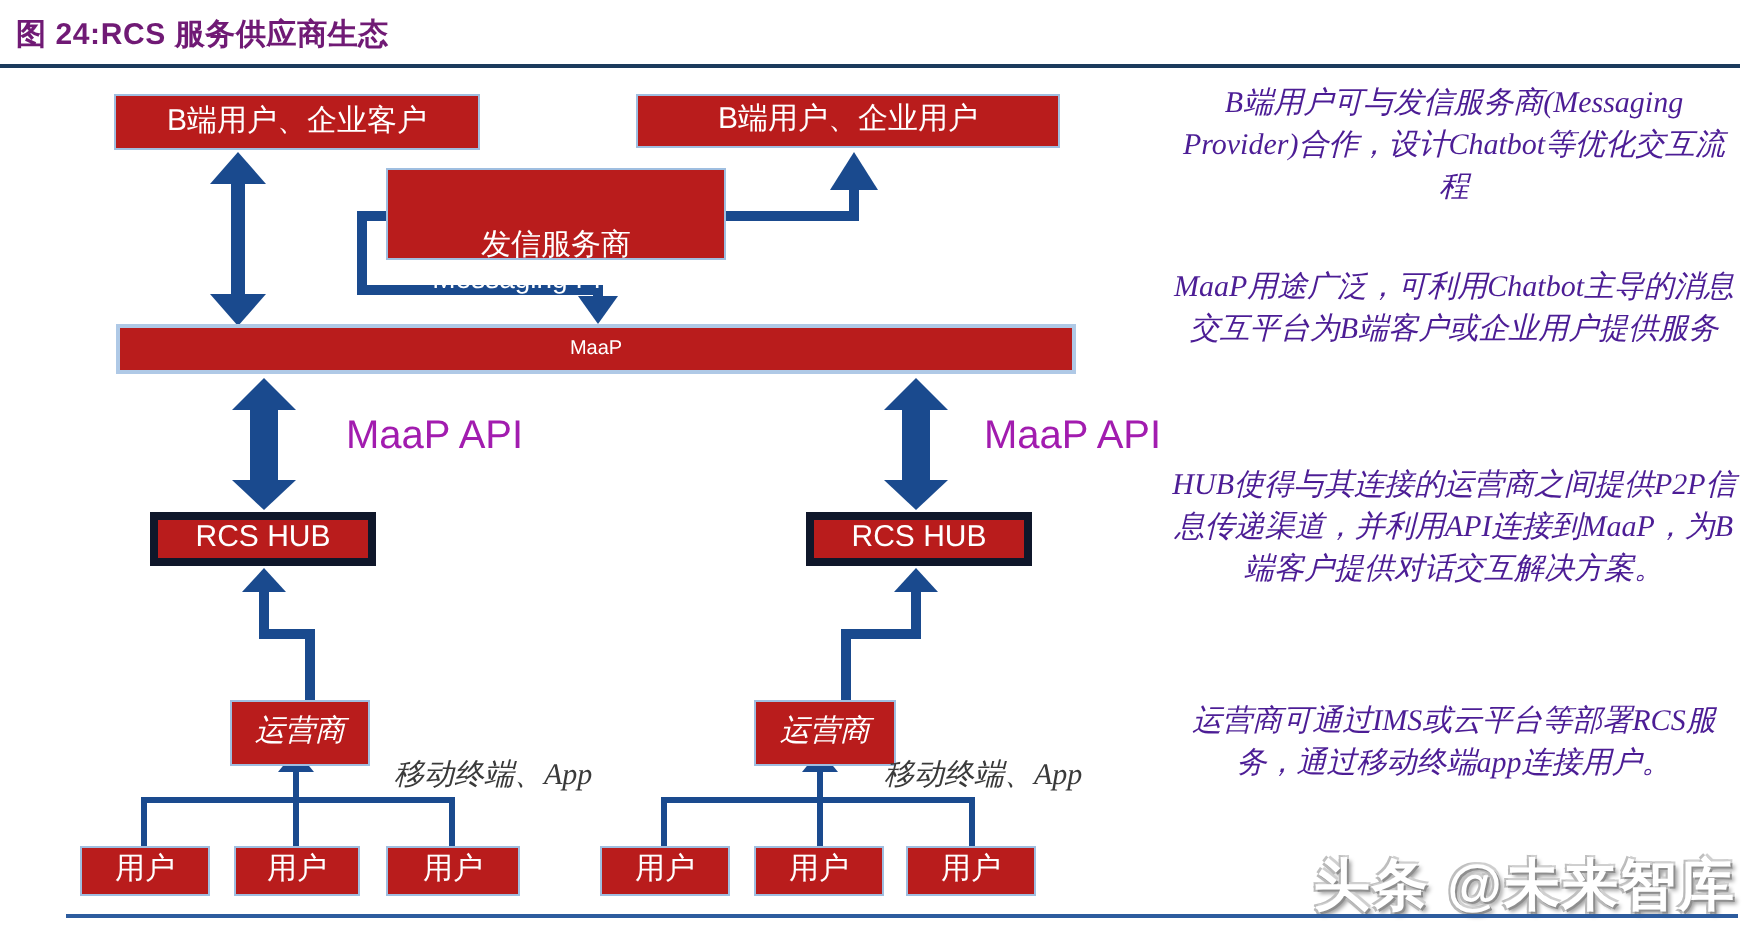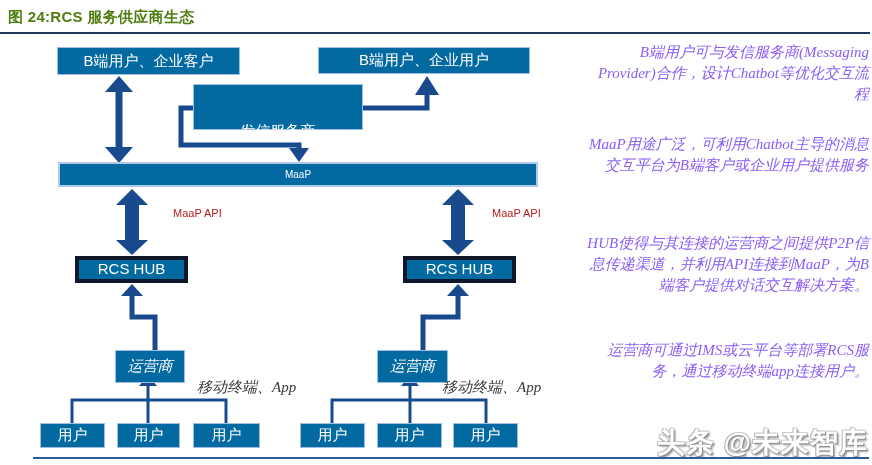--- a/index.html
+++ b/index.html
@@ -5,32 +5,32 @@
   html,body{margin:0;padding:0;}
   body{
     width:872px;height:465px;position:relative;background:#ffffff;
     font-family:"Liberation Sans", sans-serif;overflow:hidden;
   }
   .page{position:absolute;inset:0;}
 
   
   .fig-title{
     position:absolute;left:8px;top:8px;
-    font-size:15px;font-weight:bold;color:#4d7c0f;letter-spacing:.3px;
+    font-size:15px;font-weight:bold;color:#701a75;letter-spacing:.3px;
   }
   .rule-top{
     position:absolute;left:0;top:32px;width:870px;height:2px;background:#1B3A5C;
   }
   .rule-bottom{
     position:absolute;left:33px;top:457px;width:836px;height:2px;background:#2D5C9E;
   }
 
   
   .node{
-    position:absolute;background:#0369a1;color:#fff;
+    position:absolute;background:#b91c1c;color:#fff;
     display:flex;flex-direction:column;align-items:center;justify-content:center;
     box-sizing:border-box;border:1px solid #9FBEE0;text-align:center;
     font-size:15px;line-height:1.1;
   }
   .b-left  {left:57px; top:47px; width:183px;height:28px;}
   .b-right {left:318px;top:47px; width:212px;height:27px;}
   .msg     {left:193px;top:84px; width:170px;height:46px;}
   .msg .zh {font-size:15px;margin-top:48px;}
   .msg .en {font-size:14px;margin-top:1px;}
   .maap    {left:58px; top:162px;width:480px;height:25px;border:2px solid #AFC9E6;font-size:10px;}
@@ -38,40 +38,40 @@
   .hub-left {left:75px;}
   .hub-right{left:403px;}
   .op      {top:350px;height:33px;font-style:italic;}
   .op-left {left:115px;width:70px;}
   .op-right{left:377px;width:71px;}
   .user    {top:423px;height:25px;}
   .u1{left:40px;width:65px;}  .u2{left:117px;width:63px;} .u3{left:193px;width:67px;}
   .u4{left:300px;width:65px;} .u5{left:377px;width:65px;} .u6{left:453px;width:65px;}
 
   
-  .lbl{position:absolute;color:#b91c1c;font-size:11px;white-space:nowrap;}
+  .lbl{position:absolute;color:#a21caf;font-size:20px;white-space:nowrap;}
   .api-left {left:173px;top:207px;}
   .api-right{left:492px;top:207px;}
   .term{
     font-family:"Liberation Serif", serif;font-style:italic;color:#3A3A3A;font-size:15px;
   }
   .term-left {left:197px;top:378px;}
   .term-right{left:442px;top:378px;}
 
   
   .connectors{position:absolute;left:0;top:0;width:872px;height:465px;}
   .connectors *{stroke-linecap:butt;}
 
   
   .ann{
     position:absolute;left:585px;width:284px;
     font-family:"Liberation Serif", serif;font-style:italic;
-    font-size:15px;line-height:21px;color:#8b5cf6;text-align:right;
+    font-size:15px;line-height:21px;color:#4c1d95;text-align:center;
   }
-  .p1{top:42px;} .p2{top:134px;} .p3{top:233px;} .p4{top:340px;}
+  .p1{top:42px;} .p2{top:134px;} .p3{top:233px;} .p4{top:351px;}
 
   
   .watermark{
     position:absolute;right:4px;top:424px;
     font-size:28px;font-weight:bold;color:#ffffff;letter-spacing:1px;
     text-shadow:1px 1px 0 #8E8E8E,-1px 1px 0 #B9B9B9,1px -1px 0 #CFCFCF,-1px -1px 0 #BFBFBF,2px 2px 2px #9A9A9A;
     white-space:nowrap;
   }
 </style>
 </head>
@@ -135,20 +135,21 @@
       <line x1="410" y1="400" x2="410" y2="382" stroke-width="3"></line>
       <polygon points="410,375 401,386 419,386" stroke="none"></polygon>
     </g>
   </svg>
 
   <div class="node b-left">B端用户、企业客户</div>
   <div class="node b-right">B端用户、企业用户</div>
 
   <div class="node msg">
     <div class="zh">发信服务商</div>
+    <div class="en">Messaging Provider</div>
   </div>
 
   <div class="node maap">MaaP</div>
 
   <div class="node hub hub-left">RCS HUB</div>
   <div class="node hub hub-right">RCS HUB</div>
 
   <div class="node op op-left">运营商</div>
   <div class="node op op-right">运营商</div>
 

